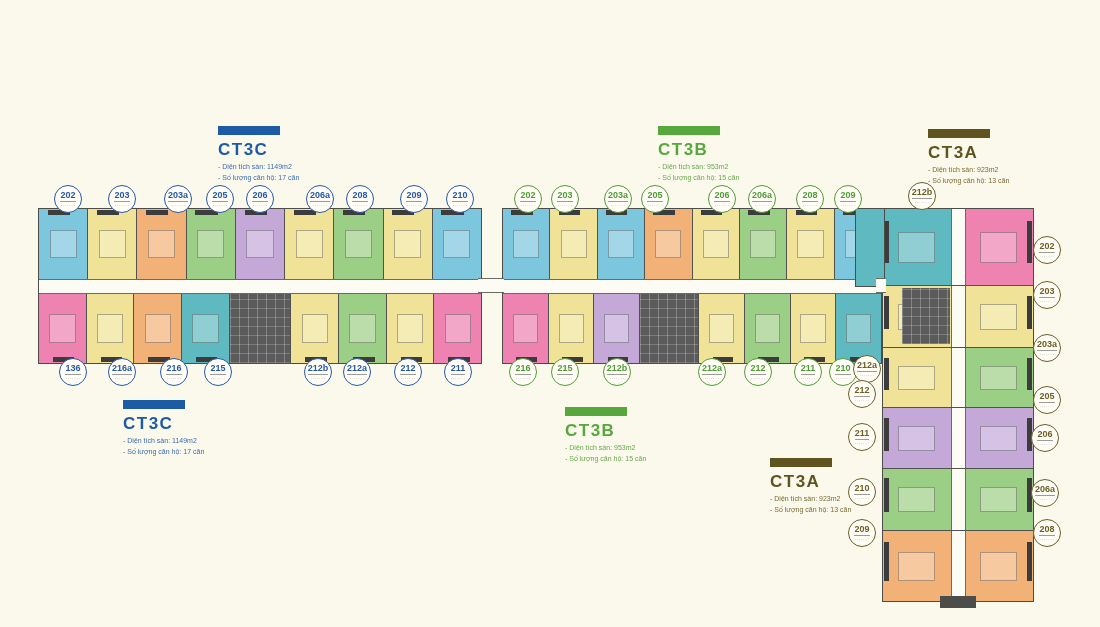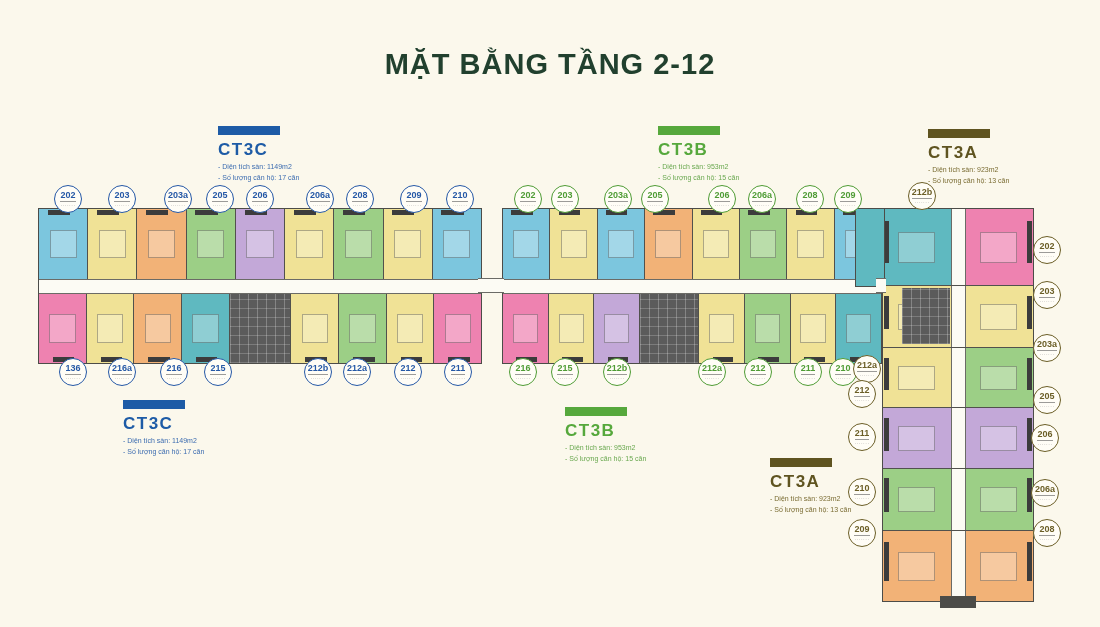--- a/index.html
+++ b/index.html
@@ -71,21 +71,20 @@
            align-items:center;justify-content:center;}
   .unum{font-size:9px;font-weight:700;line-height:1;border-bottom:0.5px solid rgba(90,90,90,.6);
         padding-bottom:1px;}
   .usub{font-size:5px;color:#8a8a8a;line-height:1;margin-top:1px;letter-spacing:.5px;}
 </style>
 </head>
 <body>
 
 <div id="canvas">
 
-  <div id="title">MẶT BẰNG TẦNG 2-12</div>
 
   <div class="legend" id="lg-ct3c-top">
     <div class="bar b-ct3c"></div>
     <div class="lname c-ct3c">CT3C</div>
     <div class="lline s-ct3c">- Diện tích sàn: 1149m2</div>
     <div class="lline s-ct3c">- Số lượng căn hộ: 17 căn</div>
   </div>
   <div class="legend" id="lg-ct3b-top">
     <div class="bar b-ct3b"></div>
     <div class="lname c-ct3b">CT3B</div>

